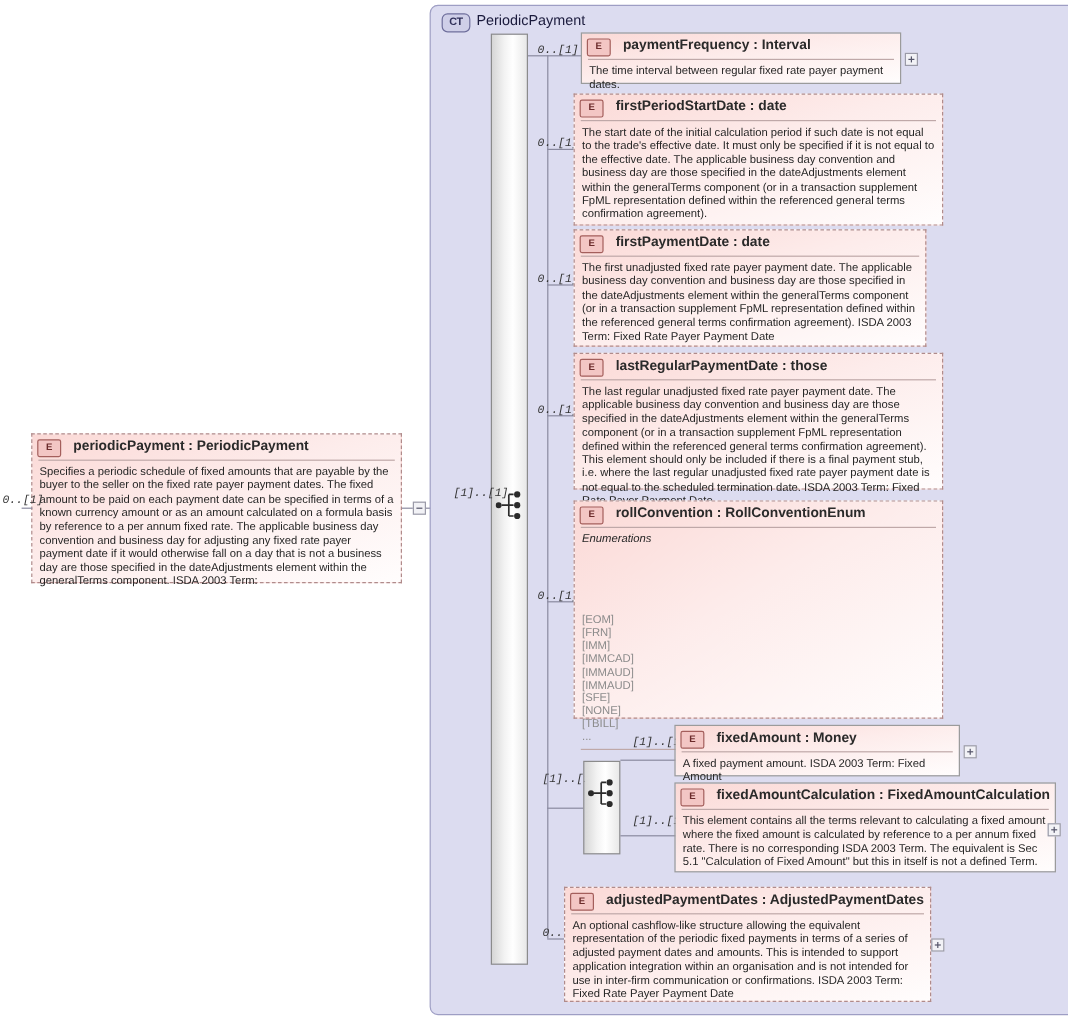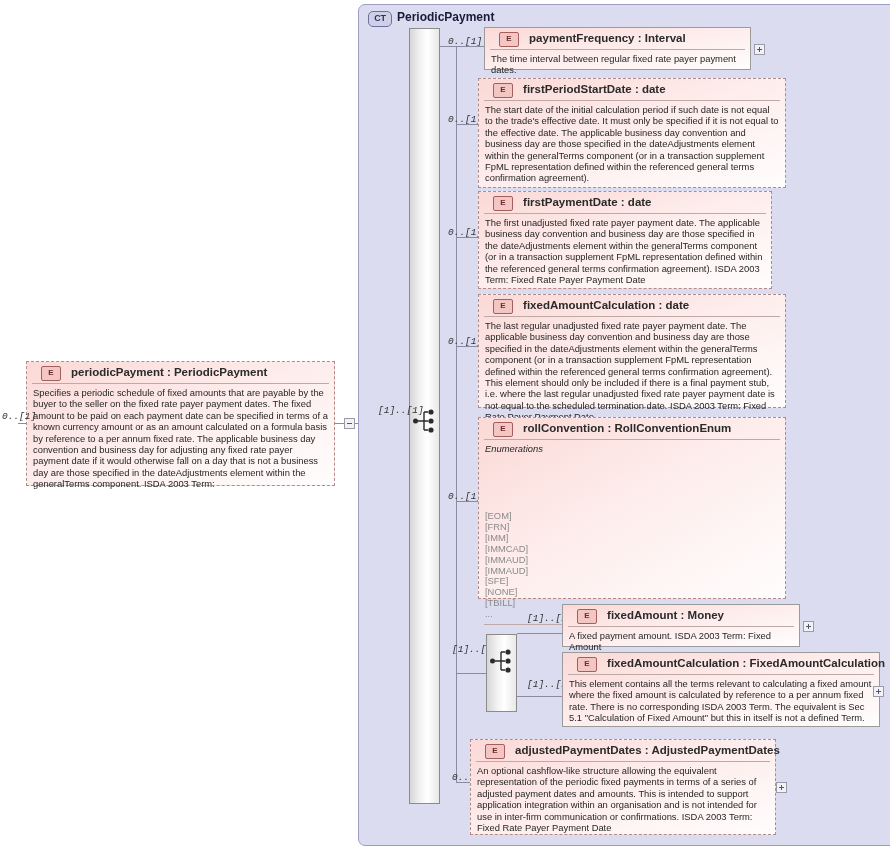--- a/index.html
+++ b/index.html
@@ -46,21 +46,21 @@
     text-align: center;
     font-weight: bold;
     color: #30305a;
     letter-spacing: -0.3px;
   }
   .ct-title {
     position: absolute;
     left: 38px;
     top: 5px;
     font-size: 12px;
-    font-weight: bold;
+    font-weight: normal;
     color: #1a1a3c;
     white-space: nowrap;
   }
 
   
   .seqbar {
     position: absolute;
     background: linear-gradient(to right, #d6d6d6 0%, #f2f2f2 35%, #ffffff 60%, #e8e8e8 100%);
     border: 1px solid #8b8b8b;
     box-sizing: border-box;
@@ -90,21 +90,21 @@
     box-sizing: border-box;
     background: #fdf0ef;
     background: linear-gradient(to bottom right, #fbd9d6 0%, #fdeceb 45%, #fffdfd 100%);
     border: 1px dashed #b08b8b;
   }
   .elem.solid { border: 1px solid #9b9b9b; }
 
   .elem-head {
     position: relative;
     height: 21px;
-    padding: 0 14px;
+    padding: 0 4px;
     white-space: nowrap;
   }
   .e-badge {
     display: inline-block;
     width: 18px;
     height: 13px;
     margin-top: 4px;
     vertical-align: top;
     background: #f3c6c4;
     border: 1px solid #a45f5c;
@@ -256,21 +256,21 @@
     </div>
     <div class="e-sep"></div>
     <div class="e-doc">The first unadjusted fixed rate payer payment date. The applicable business day convention and business day are those specified in the dateAdjustments element within the generalTerms component (or in a transaction supplement FpML representation defined within the referenced general terms confirmation agreement). ISDA 2003 Term: Fixed Rate Payer Payment Date</div>
   </div>
 
   <div class="line hline" style="left:456px; top:346px; width:29px;"></div>
   <div class="card" style="left:448px; top:336px;">0..[1]</div>
   <div class="elem" style="left:478px; top:294px; width:308px; height:114px;">
     <div class="elem-head">
       <span class="e-badge">E</span>
-      <span class="e-name">fixedAmountCalculation : date</span>
+      <span class="e-name">lastRegularPaymentDate : those</span>
     </div>
     <div class="e-sep"></div>
     <div class="e-doc">The last regular unadjusted fixed rate payer payment date. The applicable business day convention and business day are those specified in the dateAdjustments element within the generalTerms component (or in a transaction supplement FpML representation defined within the referenced general terms confirmation agreement). This element should only be included if there is a final payment stub, i.e. where the last regular unadjusted fixed rate payer payment date is not equal to the scheduled termination date. ISDA 2003 Term: Fixed Rate Payer Payment Date</div>
   </div>
 
   <div class="line hline" style="left:456px; top:501px; width:29px;"></div>
   <div class="card" style="left:448px; top:491px;">0..[1]</div>
   <div class="elem" style="left:478px; top:417px; width:308px; height:182px;">
     <div class="elem-head">
       <span class="e-badge">E</span>

